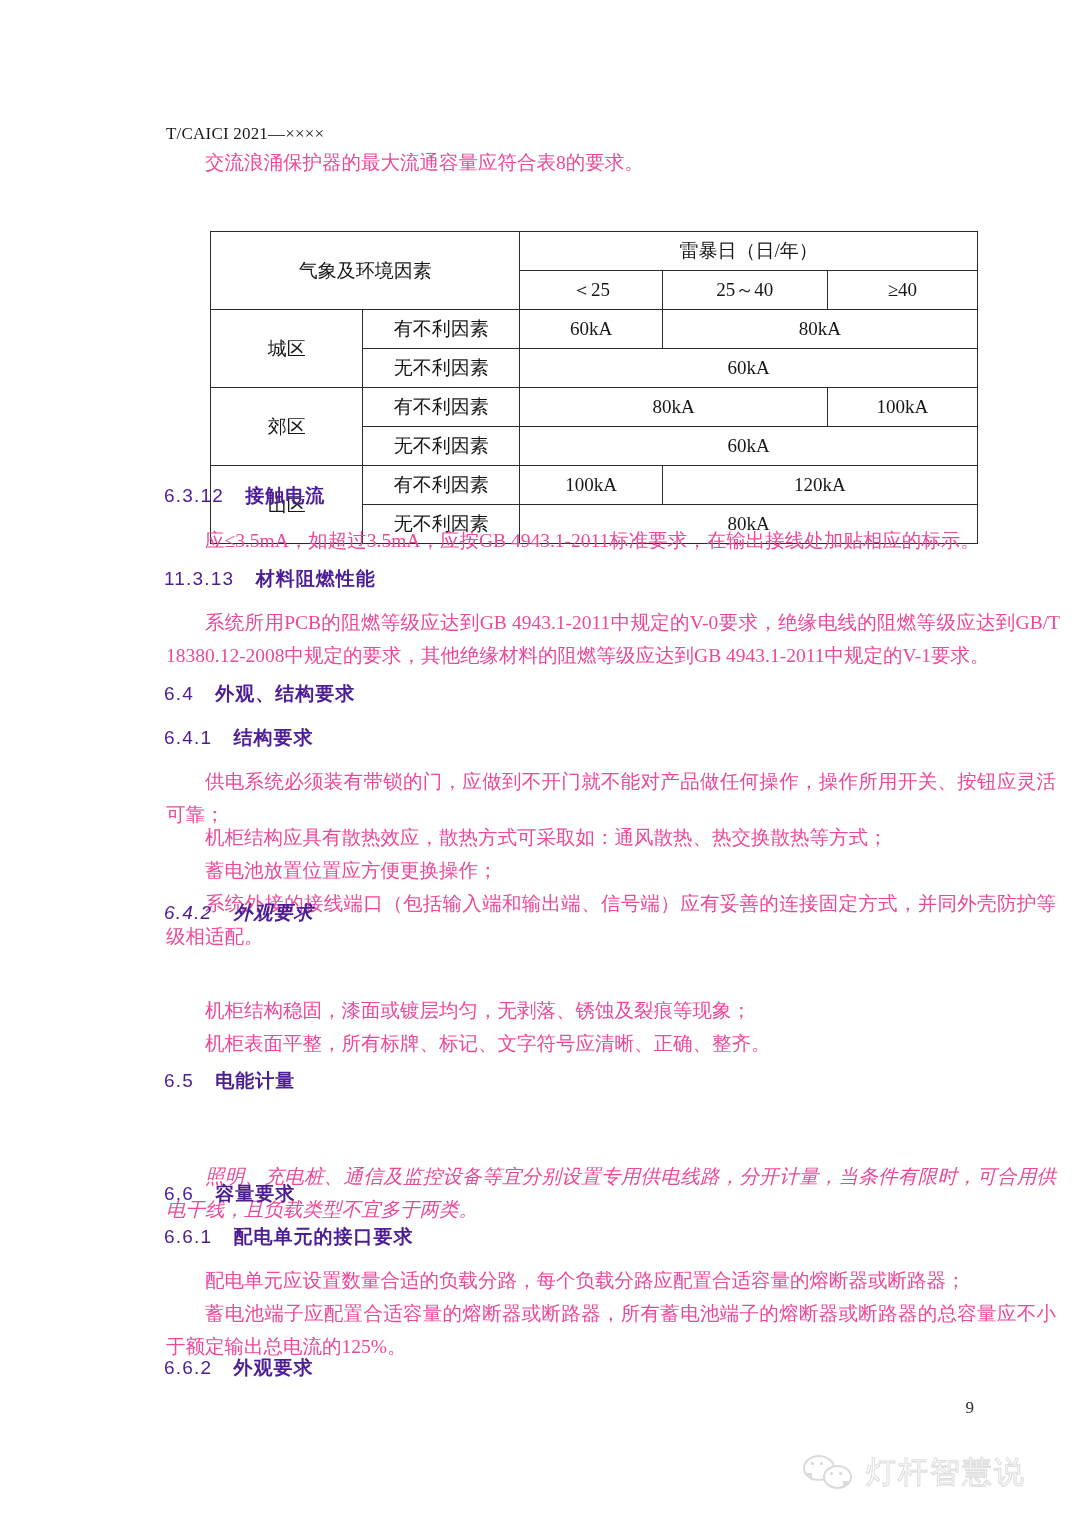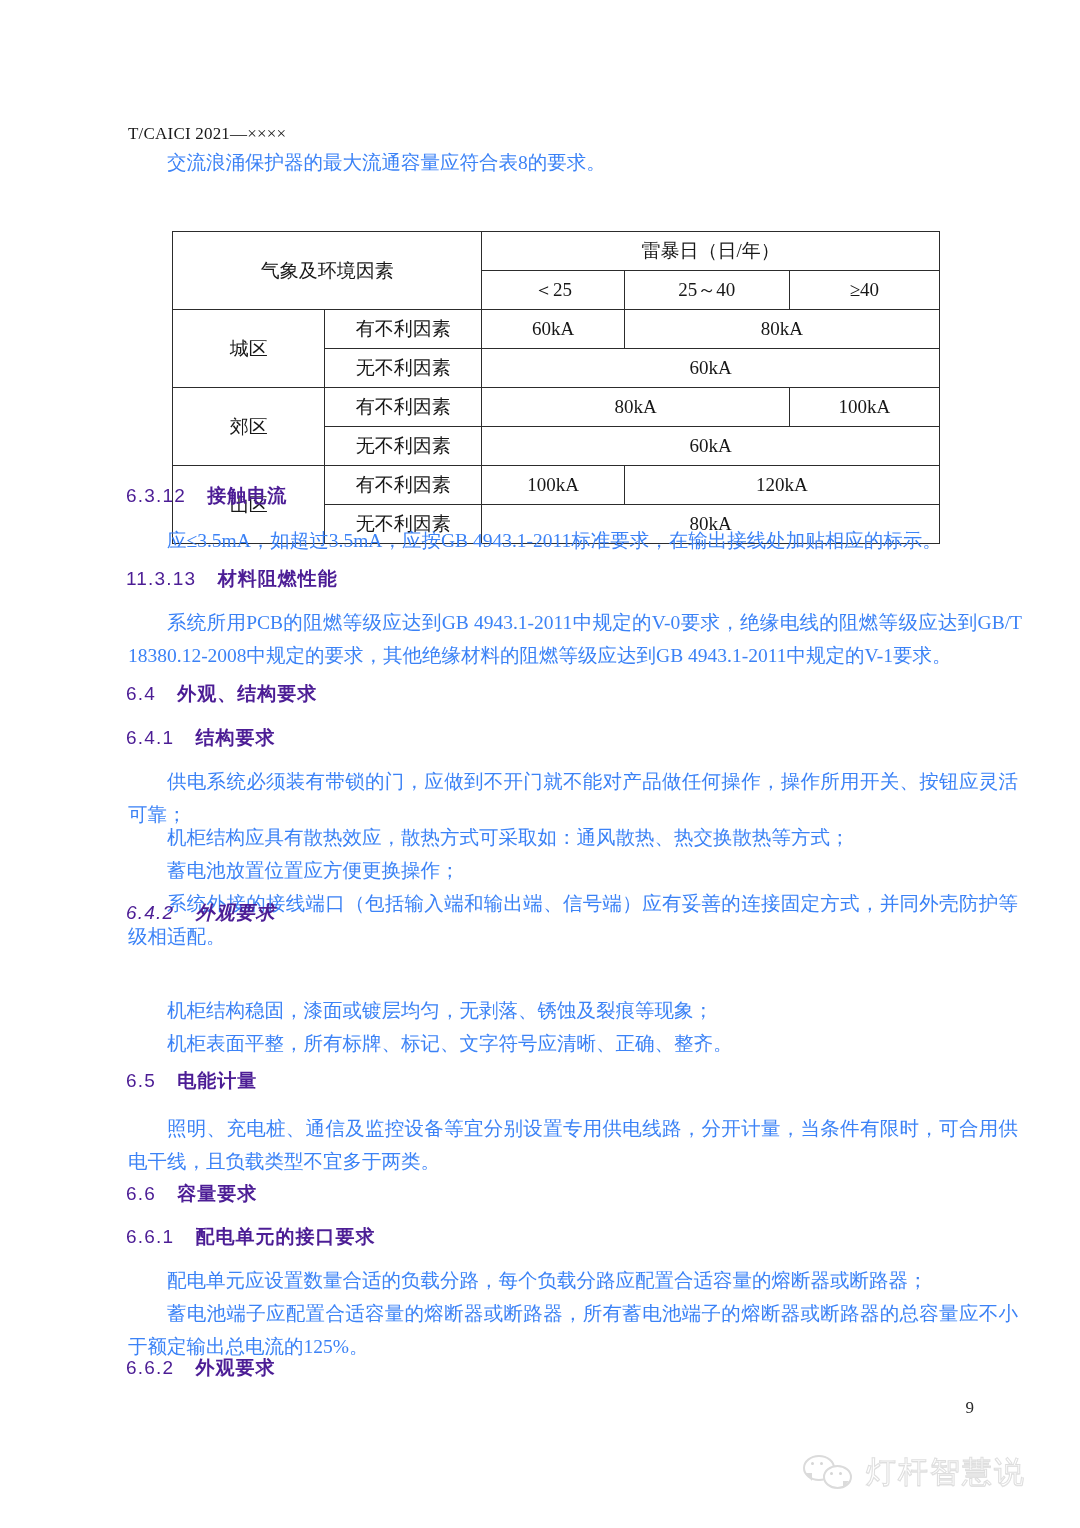--- a/index.html
+++ b/index.html
@@ -11,41 +11,42 @@
     width: 1080px;
     height: 1528px;
     position: relative;
     font-family: "Liberation Serif", "DejaVu Serif", serif;
     color: #1a1a1a;
     overflow: hidden;
   }
   .page {
     position: absolute;
     inset: 0;
+    margin-left: 38px;
   }
 
   
   .running-head {
     position: absolute;
     left: 128px;
     top: 124px;
     font-family: "Liberation Serif", serif;
     font-size: 17px;
     letter-spacing: 0.2px;
     color: #1a1a1a;
     white-space: nowrap;
   }
 
   
   .para {
     position: absolute;
     font-family: "Liberation Serif", "DejaVu Serif", serif;
     font-size: 19.5px;
     line-height: 33px;
-    color: #3b82f6;
+    color: #ec4899;
     text-align: justify;
     text-justify: inter-ideograph;
   }
   .para.indent { text-indent: 2em; }
 
   
   .heading {
     position: absolute;
     font-family: "Liberation Sans", "DejaVu Sans", sans-serif;
     font-weight: bold;
@@ -238,21 +239,21 @@
     <span class="num">6.4.2</span>
     <span class="ttl">外观要求</span>
   </div>
   <div class="para indent" style="left:128px; top:994px; width:890px;">机柜结构稳固，漆面或镀层均匀，无剥落、锈蚀及裂痕等现象；</div>
   <div class="para indent" style="left:128px; top:1027px; width:890px;">机柜表面平整，所有标牌、标记、文字符号应清晰、正确、整齐。</div>
 
   <div class="heading" style="left:126px; top:1068px;">
     <span class="num">6.5</span>
     <span class="ttl">电能计量</span>
   </div>
-  <div class="para indent" style="left:128px; top:1112px; width:890px;">照明、充电桩、通信及监控设备等宜分别设置专用供电线路，分开计量，当条件有限时，可合用供电干线，且负载类型不宜多于两类。</div>
+  <div class="para indent" style="left:128px; top:1160px; width:890px;font-style:italic;">照明、充电桩、通信及监控设备等宜分别设置专用供电线路，分开计量，当条件有限时，可合用供电干线，且负载类型不宜多于两类。</div>
 
   <div class="heading" style="left:126px; top:1181px;">
     <span class="num">6.6</span>
     <span class="ttl">容量要求</span>
   </div>
 
   <div class="heading" style="left:126px; top:1224px;">
     <span class="num">6.6.1</span>
     <span class="ttl">配电单元的接口要求</span>
   </div>

